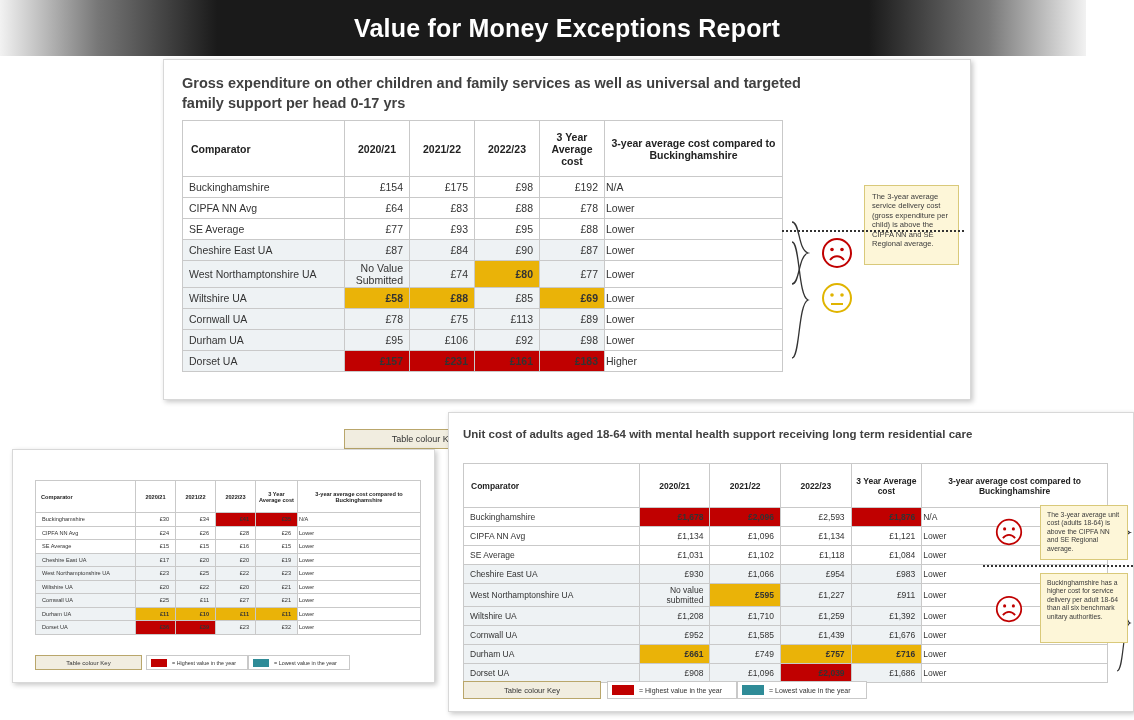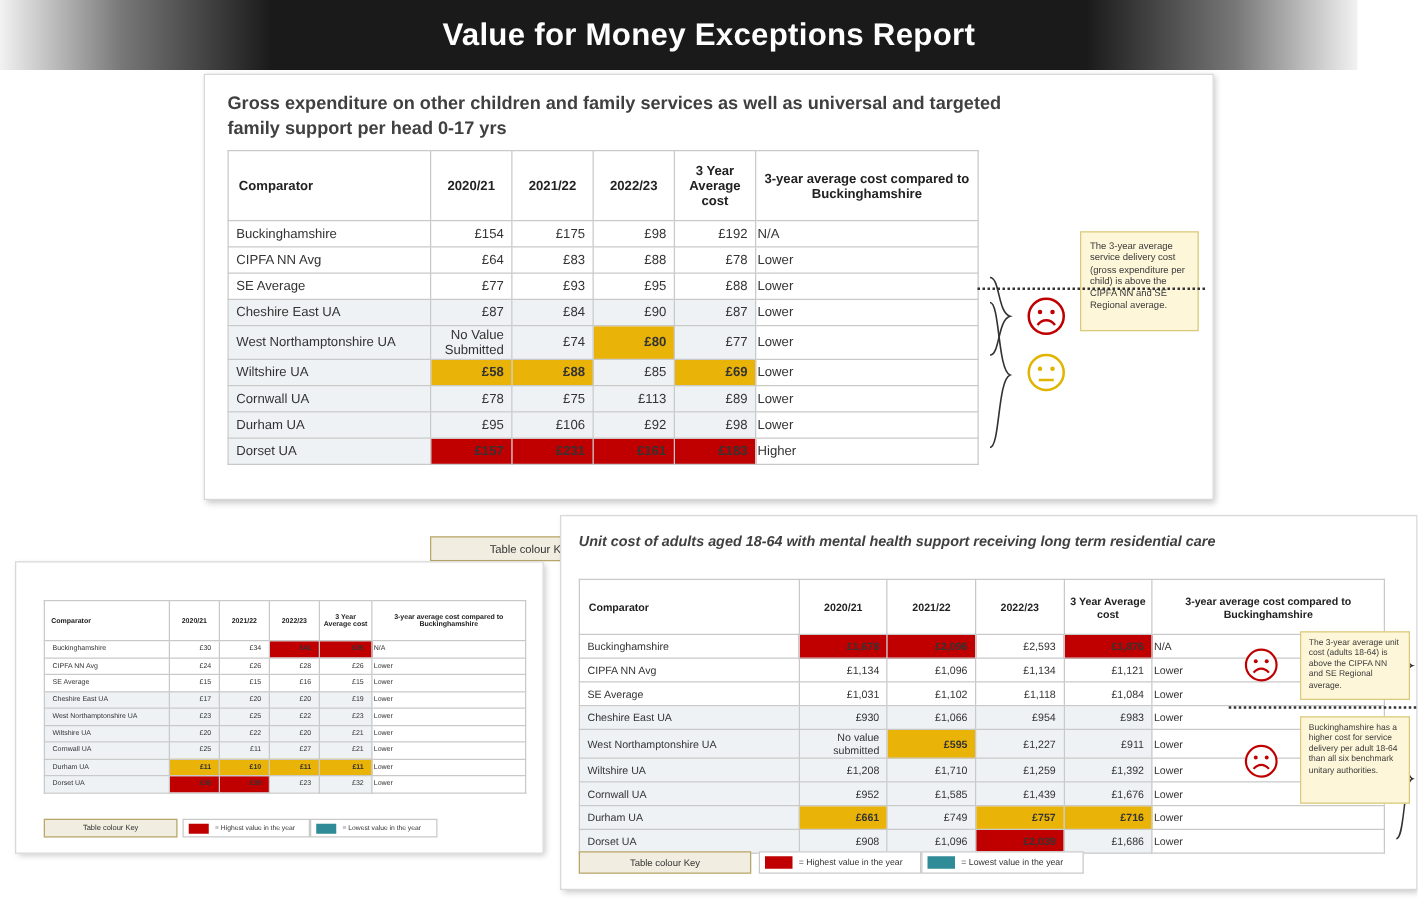--- a/index.html
+++ b/index.html
@@ -74,21 +74,21 @@
   
   #card1{left:163px;top:59px;width:808px;height:341px;}
   #card1 .card-title{position:absolute;left:18px;top:14px;width:640px;font-size:14.5px;}
   #card1 table{position:absolute;left:18px;top:60px;width:600px;font-size:10.5px;}
   
   #card2{left:12px;top:449px;width:423px;height:234px;}
   #card2 .card-title{position:absolute;left:12px;top:8px;width:390px;font-size:9px;}
   #card2 table{position:absolute;left:22px;top:30px;width:385px;font-size:5.6px;}
   
   #card3{left:448px;top:412px;width:686px;height:300px;}
-  #card3 .card-title{position:absolute;left:14px;top:14px;width:600px;font-size:11.5px;font-style:italic;}
+  #card3 .card-title{position:absolute;left:14px;top:14px;width:600px;font-size:11.5px;}
   #card3 table{position:absolute;left:14px;top:50px;width:645px;font-size:8.5px;}
 </style>
 </head>
 <body>
 
 <div class="header">
   <div class="header-title">Value for Money Exceptions Report</div>
 </div>
 
 <div class="card" id="card1">

